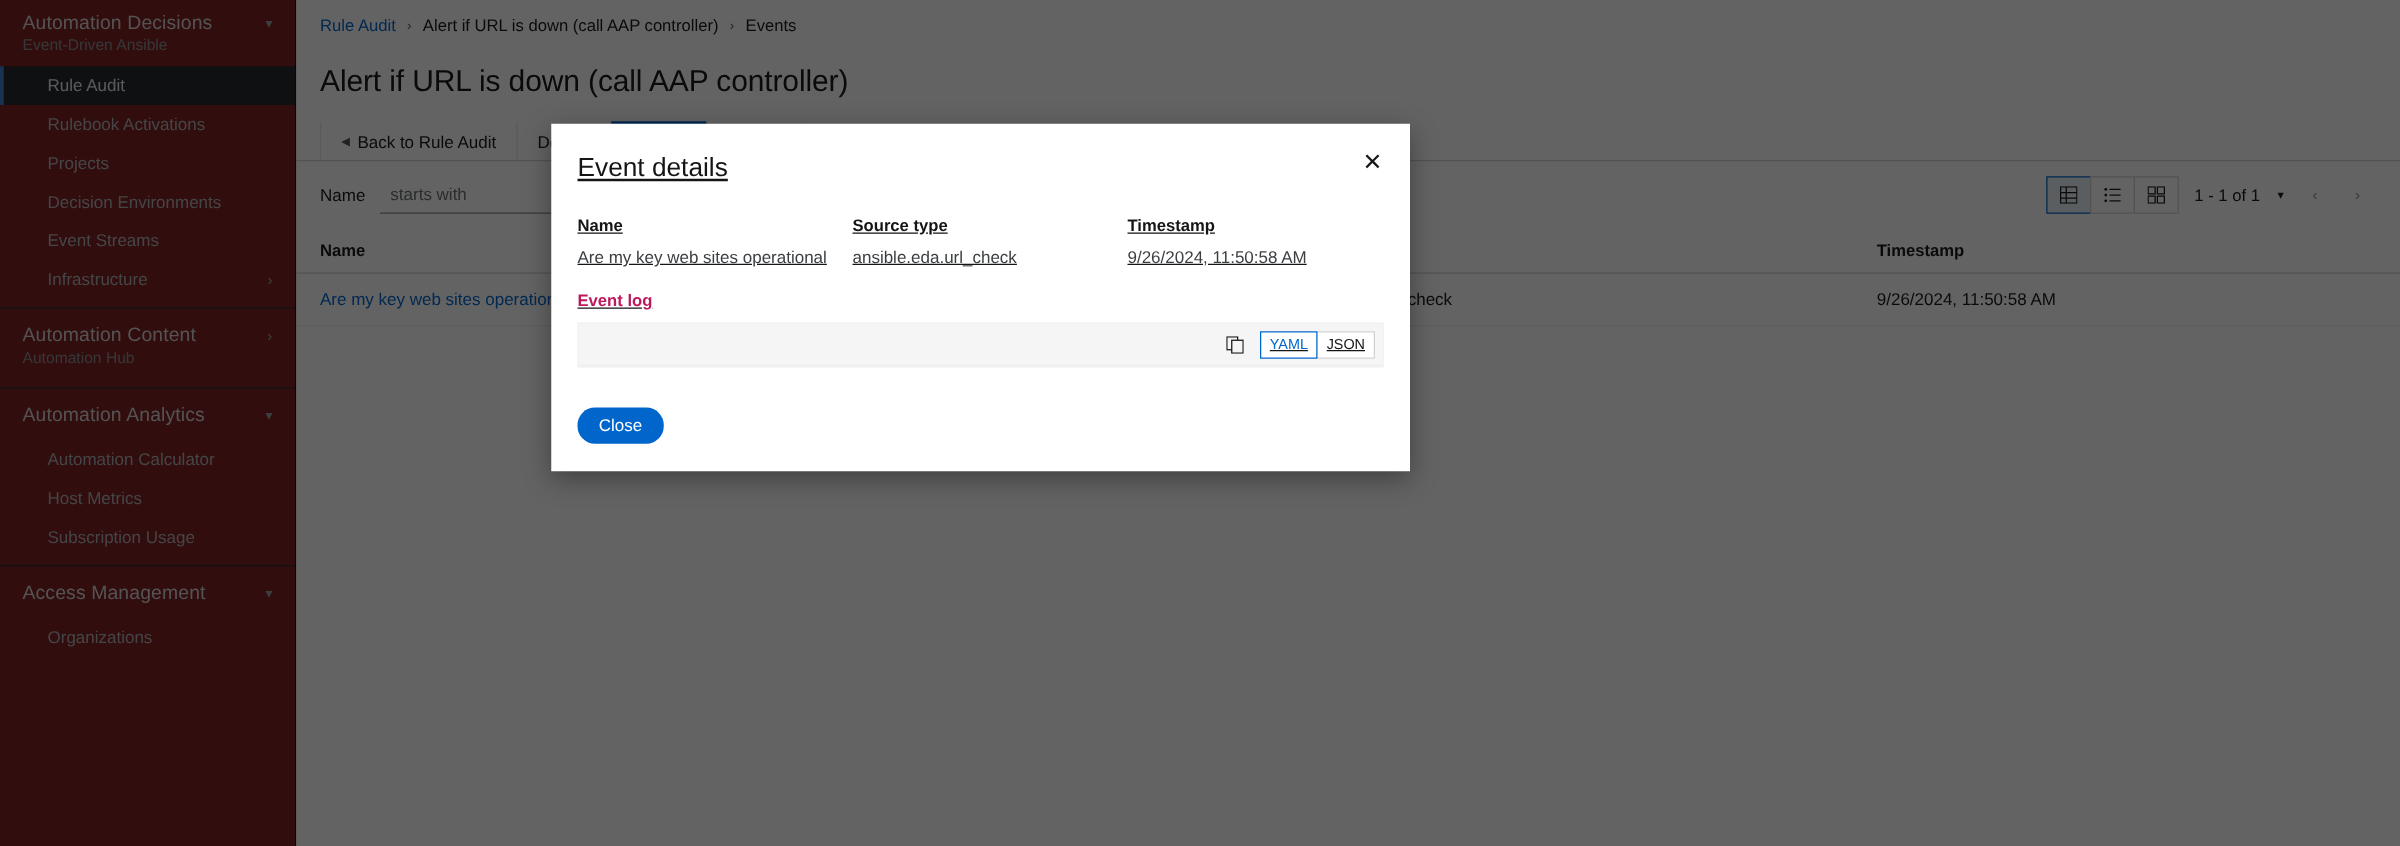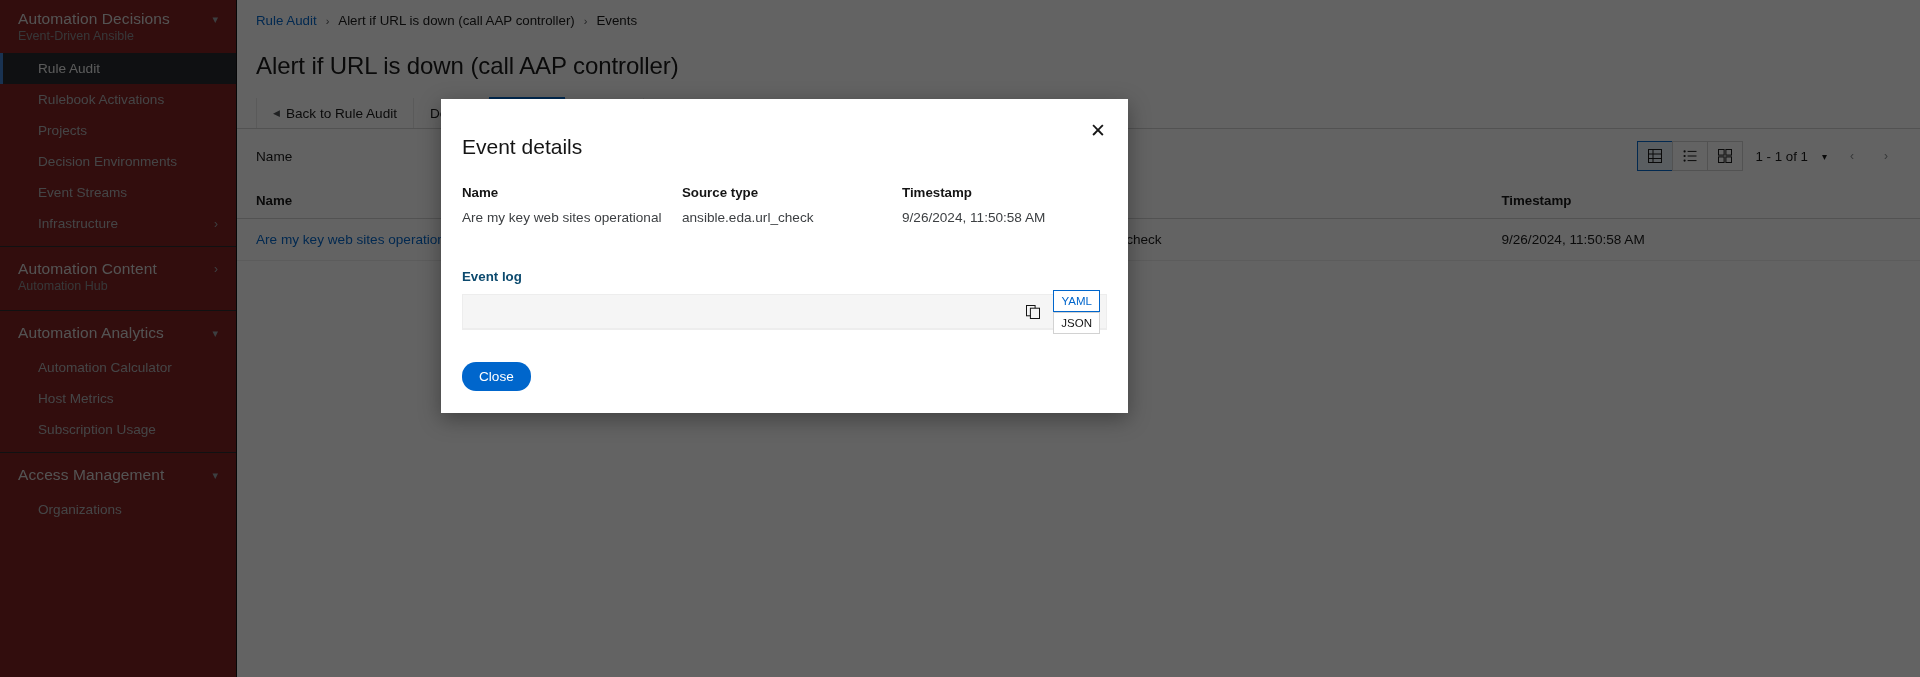--- a/index.html
+++ b/index.html
@@ -120,48 +120,49 @@
   .ev-table td a { color:#06c; text-decoration:none; cursor:pointer; }
 
   
   .backdrop {
     position:absolute; inset:0; background:rgba(3,3,3,.62); z-index:40;
   }
   .modal {
     position:absolute; z-index:50;
     left:441px; top:99px; width:687px;
     background:#fff; box-shadow:0 6px 20px rgba(3,3,3,.35);
-    padding:36px 21px 22px 21px;
+    padding:24px 21px 22px 21px;
+    text-decoration:underline;
   }
   .modal-title { font-size:21px; font-weight:400; color:#151515; padding:0 0 0 0; }
   .modal-close {
     position:absolute; top:15px; right:14px;
     width:32px; height:32px; border:none; background:transparent;
     font-size:19px; line-height:1; color:#151515; cursor:pointer;
     display:flex; align-items:center; justify-content:center;
   }
   .detail-grid { display:flex; margin-top:26px; }
   .detail-col { flex:0 0 220px; }
   .detail-col:nth-child(3) { flex:1 1 auto; }
   .detail-label { font-size:13.3px; font-weight:700; color:#151515; }
   .detail-value { font-size:13.6px; color:#3c3f42; margin-top:10px; }
 
-  .log-label { font-size:13.3px; font-weight:700; color:#0c4a6e; margin-top:44px; }
+  .log-label { font-size:13.3px; font-weight:700; color:#be185d; margin-top:20px; }
 
   .log-box { margin-top:10px; border:1px solid #ededed; }
   .log-toolbar {
     background:#f5f5f5; height:34px; display:flex; align-items:center;
     justify-content:flex-end; gap:8px; padding:0 6px;
     border-bottom:1px solid #ededed;
   }
   .icon-btn {
     width:26px; height:26px; border:none; background:transparent; cursor:pointer;
     display:flex; align-items:center; justify-content:center; color:#151515;
   }
-  .seg { display:flex;flex-direction:column; }
+  .seg { display:flex; }
   .seg-btn {
     height:22px; min-width:40px; padding:0 7px;
     border:1px solid #d2d2d2; background:#fff; cursor:pointer;
     font-family:"Liberation Sans", sans-serif; font-size:11.5px; color:#151515;
     display:flex; align-items:center; justify-content:center; margin-left:-1px;
   }
   .seg-btn.active { border-color:#06c; background:#fff; color:#06c; z-index:2; }
 
   pre.log-code {
     margin:0; padding:14px 18px 16px 18px; background:#fff;
@@ -269,20 +270,21 @@
       <div class="tab active">
         <span>Events</span>
       </div>
       <div class="tab">
         <span>Actions</span>
       </div>
     </div>
 
     <div class="toolbar">
       <span class="filter-label">Name</span>
+      <input class="filter-input" type="text" placeholder="starts with" style="">
 
       <div class="toolbar-right">
         <div class="view-toggle">
           <button class="vt-btn active" title="table">
             <svg width="14" height="14" viewBox="0 0 14 14" aria-hidden="true">
               <rect x="0.5" y="0.5" width="13" height="13" fill="none" stroke="currentColor"></rect>
               <line x1="0.5" y1="5" x2="13.5" y2="5" stroke="currentColor"></line>
               <line x1="0.5" y1="9.5" x2="13.5" y2="9.5" stroke="currentColor"></line>
               <line x1="5" y1="0.5" x2="5" y2="13.5" stroke="currentColor"></line>
             </svg>

